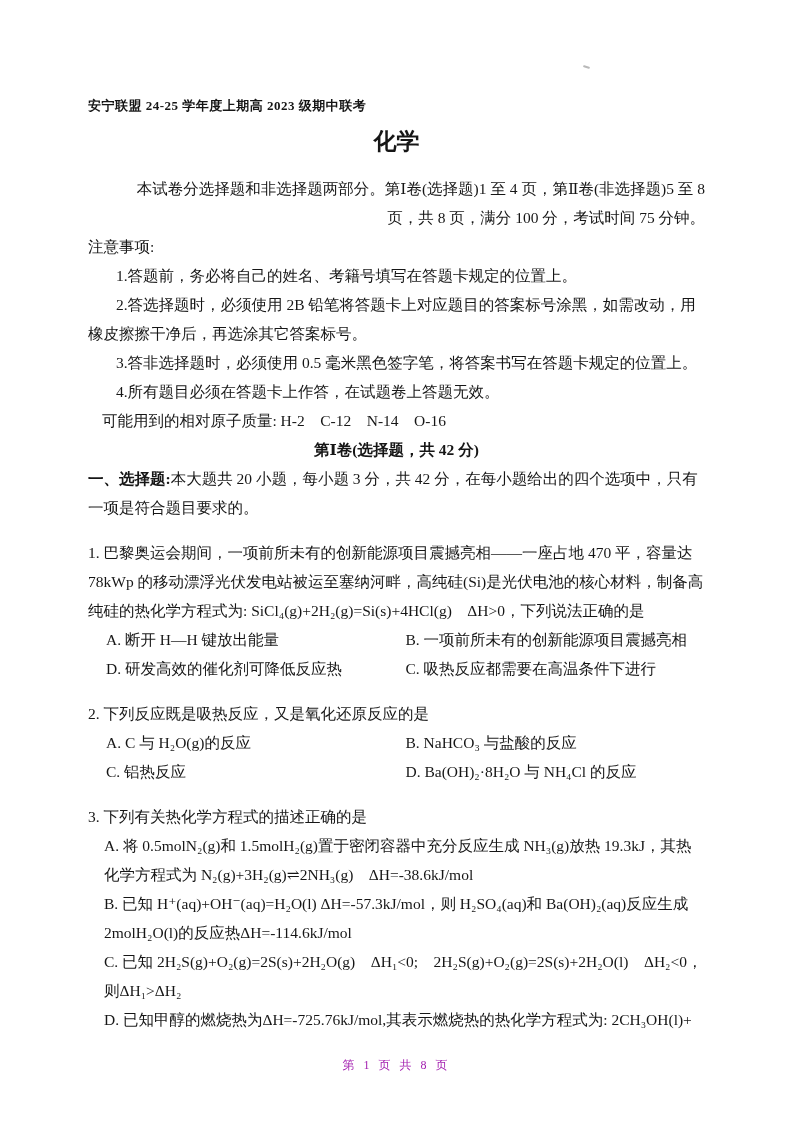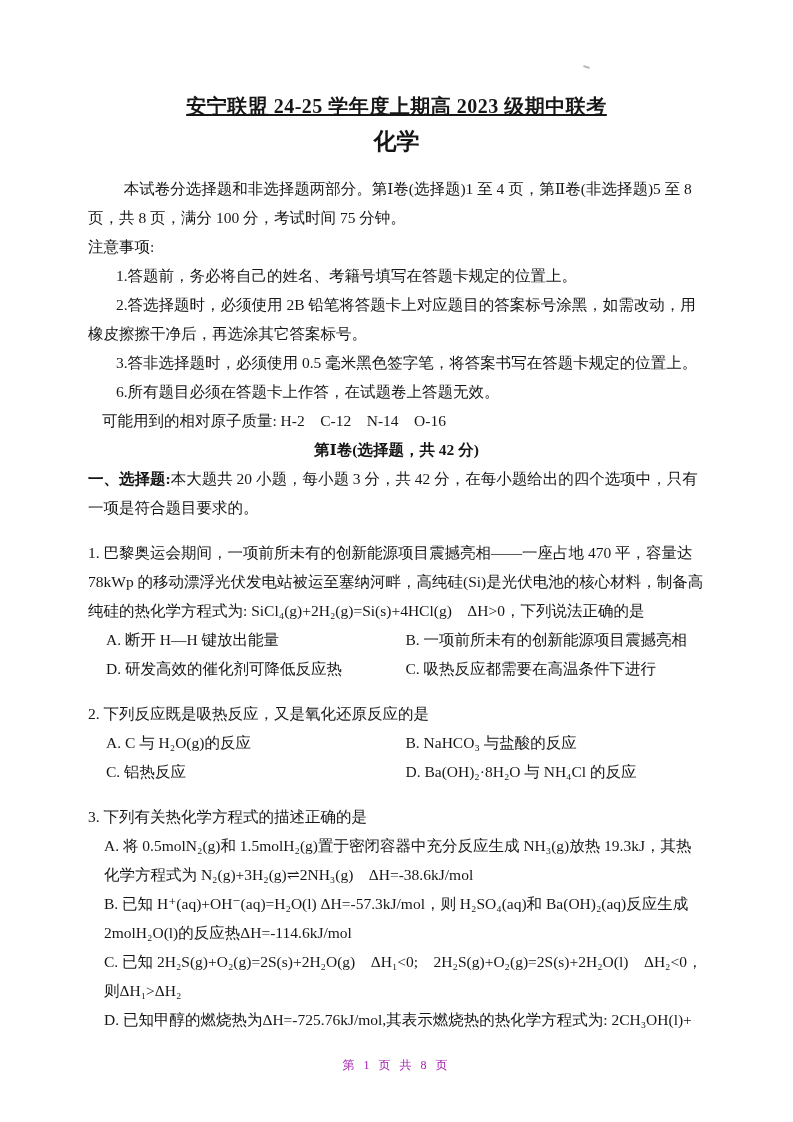--- a/index.html
+++ b/index.html
@@ -22,32 +22,31 @@
   }
   .stray-mark {
     position: absolute;
     left: 583px; top: 66px;
     width: 7px; height: 2px;
     background: #b9b9b9;
     transform: rotate(18deg);
     border-radius: 1px;
   }
   h1.exam-title {
-    font-size: 20px; line-height: 28px;
-    font-weight: bold; text-align: center;
+    font-size: 13px; line-height: 28px;
+    font-weight: bold; 
     letter-spacing: 0.5px;
-    text-decoration: underline;
   }
   h2.subject-title {
     font-size: 23px; line-height: 32px;
     font-weight: bold; text-align: center;
     margin: 6px 0 16px 0;
   }
   p.para { margin: 0; }
-  .indent2 { text-indent: 2.3em; }
+  .indent2 { text-indent: 2.3em; text-align: right; }
   .indent18 { text-indent: 1.8em; }
   .indent1 { text-indent: 0.9em; }
   .center-bold {
     text-align: center; font-weight: bold;
     margin: 3px 0 3px 0;
   }
   .bold { font-weight: bold; }
   .question { margin-top: 16px; }
   .opt-grid {
     display: grid;
@@ -74,21 +73,21 @@
   <h1 class="exam-title">安宁联盟 24-25 学年度上期高 2023 级期中联考</h1>
   <h2 class="subject-title">化学</h2>
 
   <p class="para indent2">本试卷分选择题和非选择题两部分。第Ⅰ卷(选择题)1 至 4 页，第Ⅱ卷(非选择题)5 至 8 页，共 8 页，满分 100 分，考试时间 75 分钟。</p>
 
   <p class="para">注意事项:</p>
 
   <p class="para indent18">1.答题前，务必将自己的姓名、考籍号填写在答题卡规定的位置上。</p>
   <p class="para indent18">2.答选择题时，必须使用 2B 铅笔将答题卡上对应题目的答案标号涂黑，如需改动，用橡皮擦擦干净后，再选涂其它答案标号。</p>
   <p class="para indent18">3.答非选择题时，必须使用 0.5 毫米黑色签字笔，将答案书写在答题卡规定的位置上。</p>
-  <p class="para indent18">6.所有题目必须在答题卡上作答，在试题卷上答题无效。</p>
+  <p class="para indent18">4.所有题目必须在答题卡上作答，在试题卷上答题无效。</p>
 
   <p class="para indent1">可能用到的相对原子质量: H-2　C-12　N-14　O-16</p>
 
   <p class="para center-bold">第Ⅰ卷(选择题，共 42 分)</p>
 
   <p class="para"><span class="bold">一、选择题:</span><span>本大题共 20 小题，每小题 3 分，共 42 分，在每小题给出的四个选项中，只有一项是符合题目要求的。</span></p>
 
   <div class="question">
     <p class="para">1.  巴黎奥运会期间，一项前所未有的创新能源项目震撼亮相——一座占地 470 平，容量达 78kWp 的移动漂浮光伏发电站被运至塞纳河畔，高纯硅(Si)是光伏电池的核心材料，制备高纯硅的热化学方程式为: SiCl₄(g)+2H₂(g)=Si(s)+4HCl(g)　ΔH&gt;0，下列说法正确的是</p>
     <div class="opt-grid">

